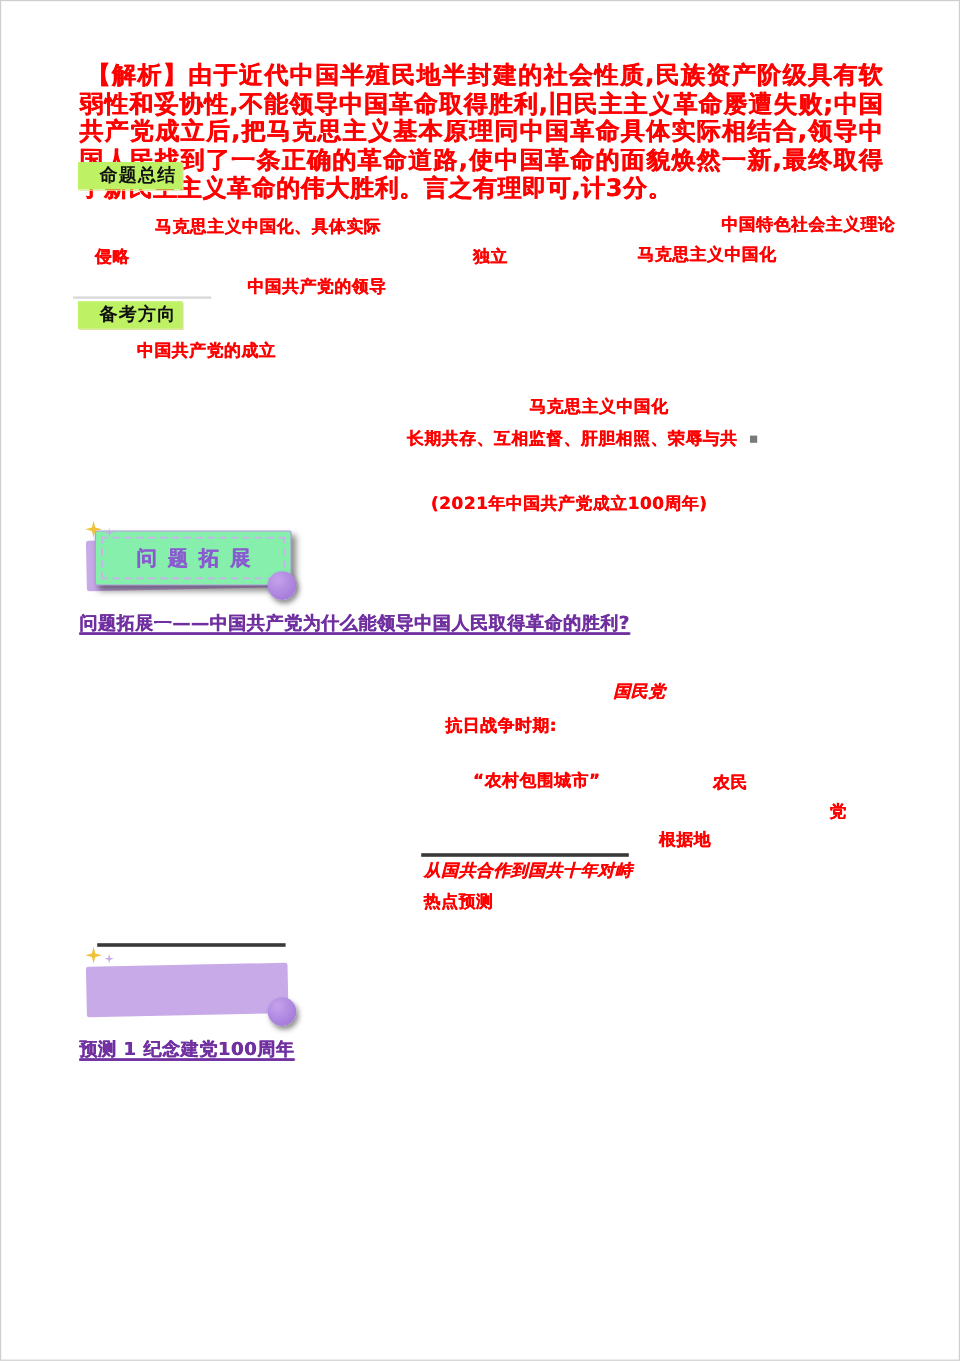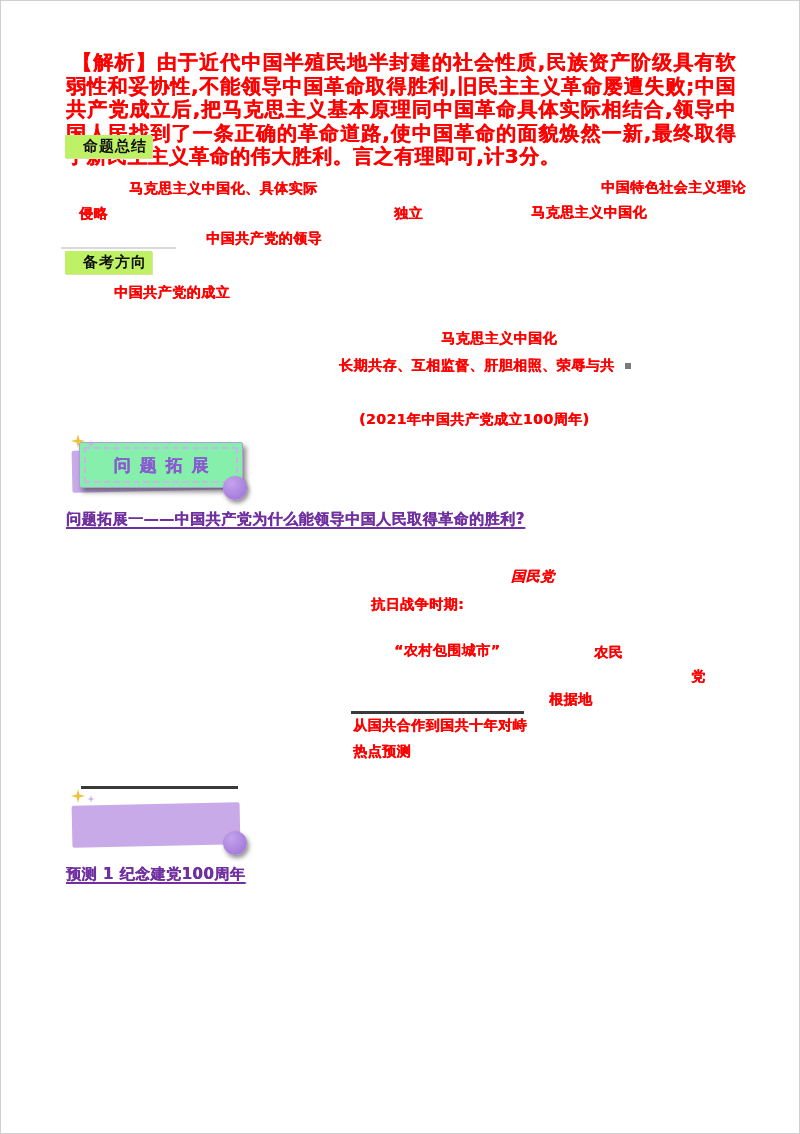--- a/index.html
+++ b/index.html
@@ -105,21 +105,21 @@
 
 <div class="abs purple-head" style="left:65px;top:509px;">问题拓展一——中国共产党为什么能领导中国人民取得革命的胜利?</div>
 
 <div class="abs red" style="left:510px;top:567px;font-style:italic;">国民党</div>
 <div class="abs red" style="left:370px;top:595px;">抗日战争时期:</div>
 <div class="abs red" style="left:393px;top:641px;">“农村包围城市”</div>
 <div class="abs red" style="left:593px;top:643px;">农民</div>
 <div class="abs red" style="left:690px;top:667px;">党</div>
 <div class="abs red" style="left:548px;top:690px;">根据地</div>
 <div class="abs blankline dark" style="left:350px;top:710px;width:173px;"></div>
-<div class="abs red" style="left:352px;top:716px;">从国共合作到国共十年对峙</div>
+<div class="abs red" style="left:352px;top:716px;font-style:italic;">从国共合作到国共十年对峙</div>
 <div class="abs red" style="left:352px;top:742px;">热点预测</div>
 
 <div class="abs blankline dark" style="left:80px;top:785px;width:157px;"></div>
 
 <div class="abs badge-wrap" style="left:76px;top:796px;">
   <div class="badge-back"></div>
   <div class="sparkle" style="left:-6px;top:-8px;"></div>
   <div class="sparkle small" style="left:10px;top:-2px;"></div>
   <div class="badge-circle" style="left:146px;top:34px;"></div>
 </div>

